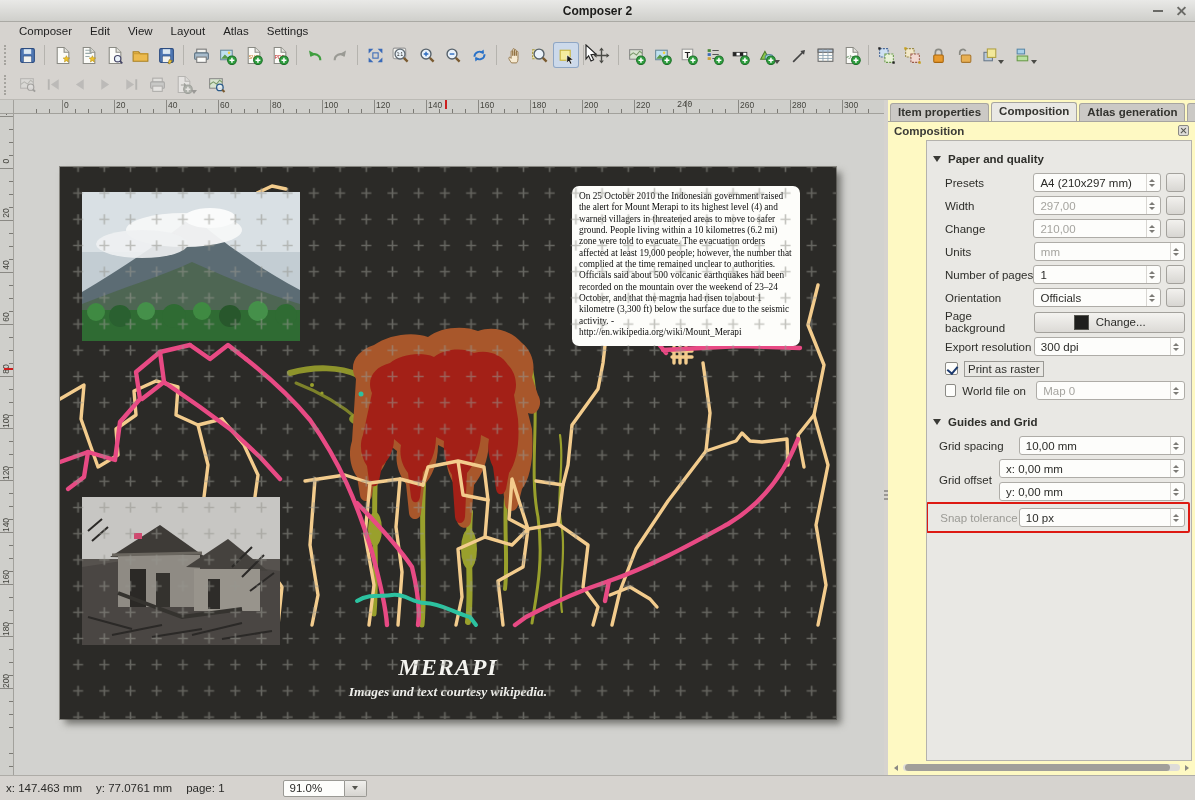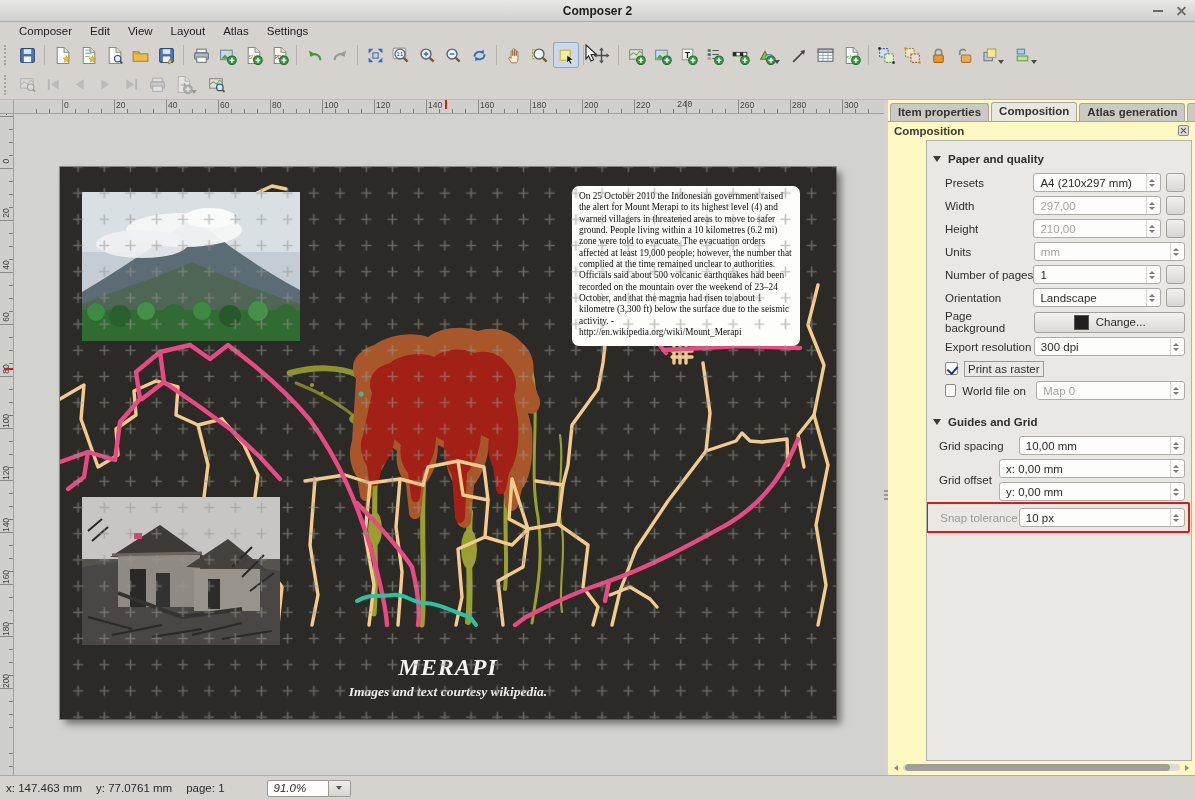--- a/index.html
+++ b/index.html
@@ -119,21 +119,21 @@
   .scrollarrow::after { content:""; position:absolute; top:2px; width:0; height:0; border-top:3px solid transparent; border-bottom:3px solid transparent; }
   .scrollarrow.l::after { left:2px; border-right:4.5px solid #8a8984; }
   .scrollarrow.r::after { right:2px; border-left:4.5px solid #8a8984; }
   .scrolltrack { flex:1; height:7px; background:#dedcd8; border-radius:4px; position:relative; }
   .scrollthumb { position:absolute; left:2px; right:10px; top:0; height:7px; background:#a19f9a; border-radius:4px; }
 
   
   .statusbar { position:absolute; left:0; right:0; bottom:0; height:25px; background:#d6d3cf; border-top:1px solid #aeaca7;
     display:flex; align-items:center; padding-left:6px; gap:4px; }
   .sbtext { color:#2a2a28; margin-right:10px; }
-  .zoombox { display:flex; align-items:center; margin-left:28px;font-style:italic; }
+  .zoombox { display:flex; align-items:center; margin-left:44px; }
   .zoomfield { width:62px; height:17px; background:#fdfdfb; border:1px solid #9a9994; border-radius:2px 0 0 2px; display:flex; align-items:center; padding-left:6px; }
   .zoomdd { width:22px; height:17px; border:1px solid #9a9994; border-left:none; border-radius:0 2px 2px 0;
     background:linear-gradient(#f0efec,#d6d4d0); display:flex; align-items:center; justify-content:center; }
   .zoomdd::after { content:""; width:0; height:0; border-left:3.5px solid transparent; border-right:3.5px solid transparent; border-top:4.5px solid #55554f; }
 </style>
 </head>
 <body>
 
 <div id="window">
 
@@ -824,21 +824,21 @@
             <span class="val">297,00</span>
             <span class="spin">
                 <i class="up"></i>
                 <i class="dn"></i>
               </span>
           </div>
           <div class="ddbtn"></div>
         </div>
 
         <div class="prow">
-          <span class="plabel">Height</span>
+          <span class="plabel">Change</span>
           <div class="field w148 dim">
             <span class="val">210,00</span>
             <span class="spin">
                 <i class="up"></i>
                 <i class="dn"></i>
               </span>
           </div>
           <div class="ddbtn"></div>
         </div>
 
@@ -861,21 +861,21 @@
                 <i class="up"></i>
                 <i class="dn"></i>
               </span>
           </div>
           <div class="ddbtn"></div>
         </div>
 
         <div class="prow">
           <span class="plabel">Orientation</span>
           <div class="field w148">
-            <span class="val">Landscape</span>
+            <span class="val">Officials</span>
             <span class="spin">
                 <i class="up"></i>
                 <i class="dn"></i>
               </span>
           </div>
           <div class="ddbtn"></div>
         </div>
 
         <div class="prow" style="height:26px">
           <span class="plabel">Page background</span>

